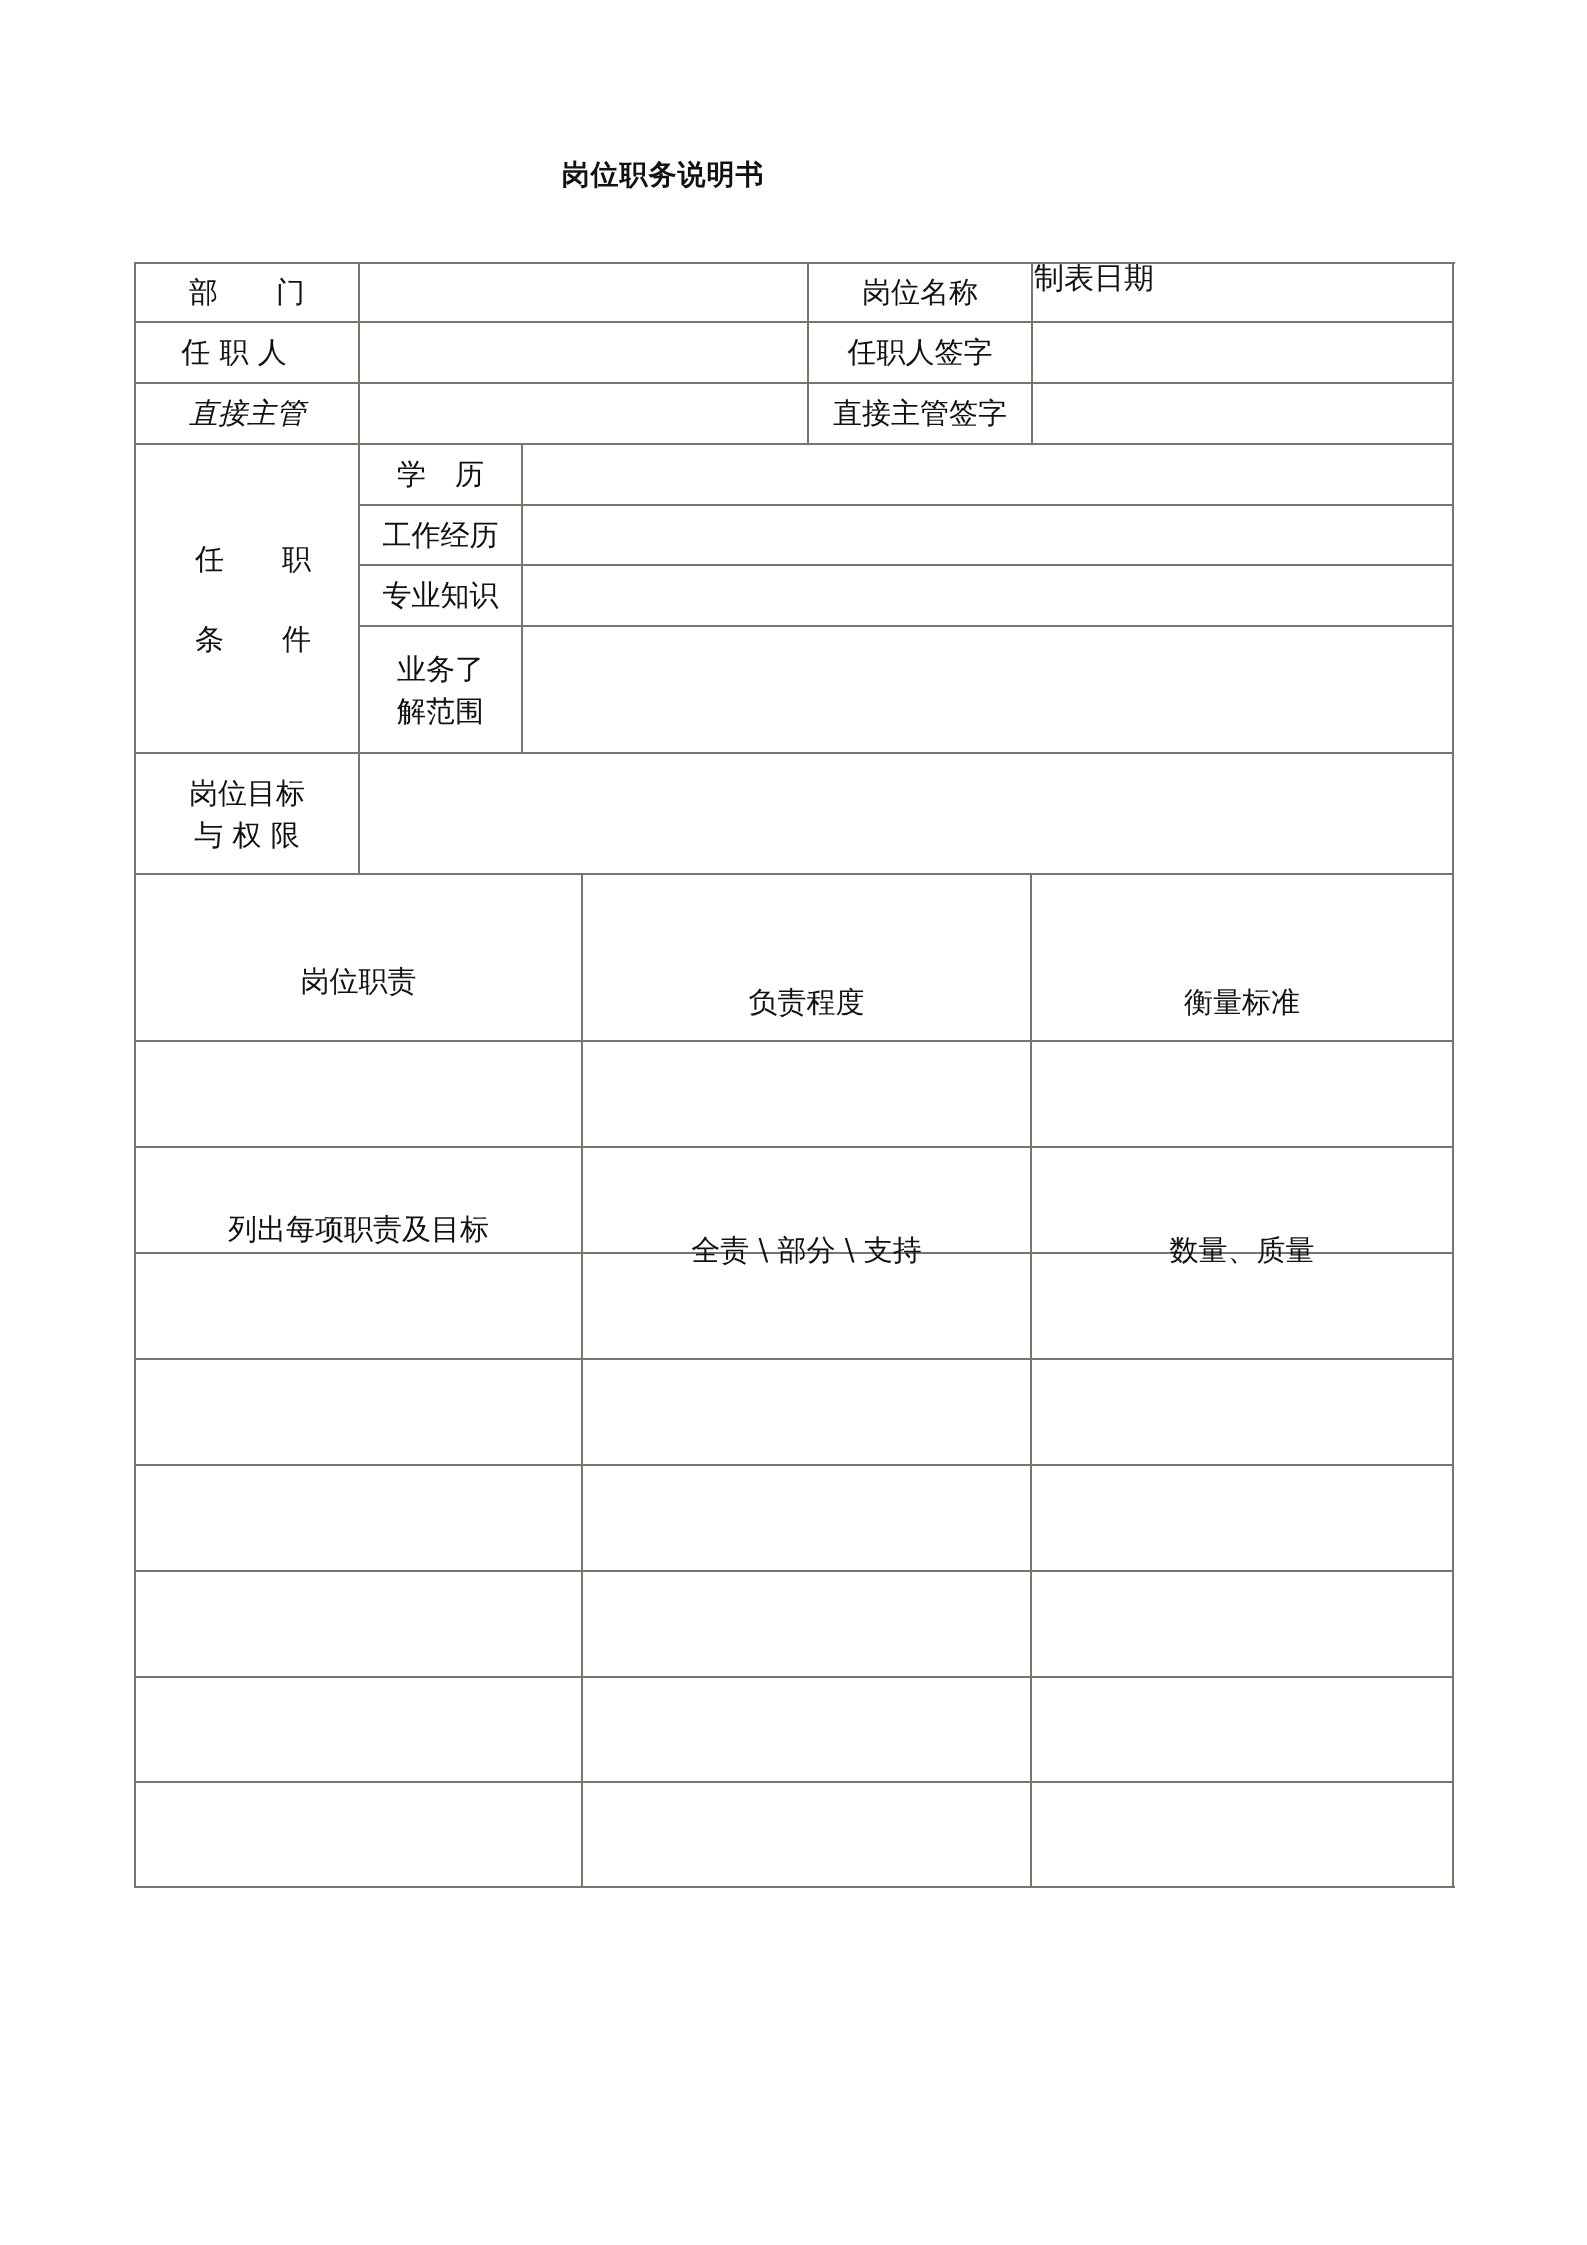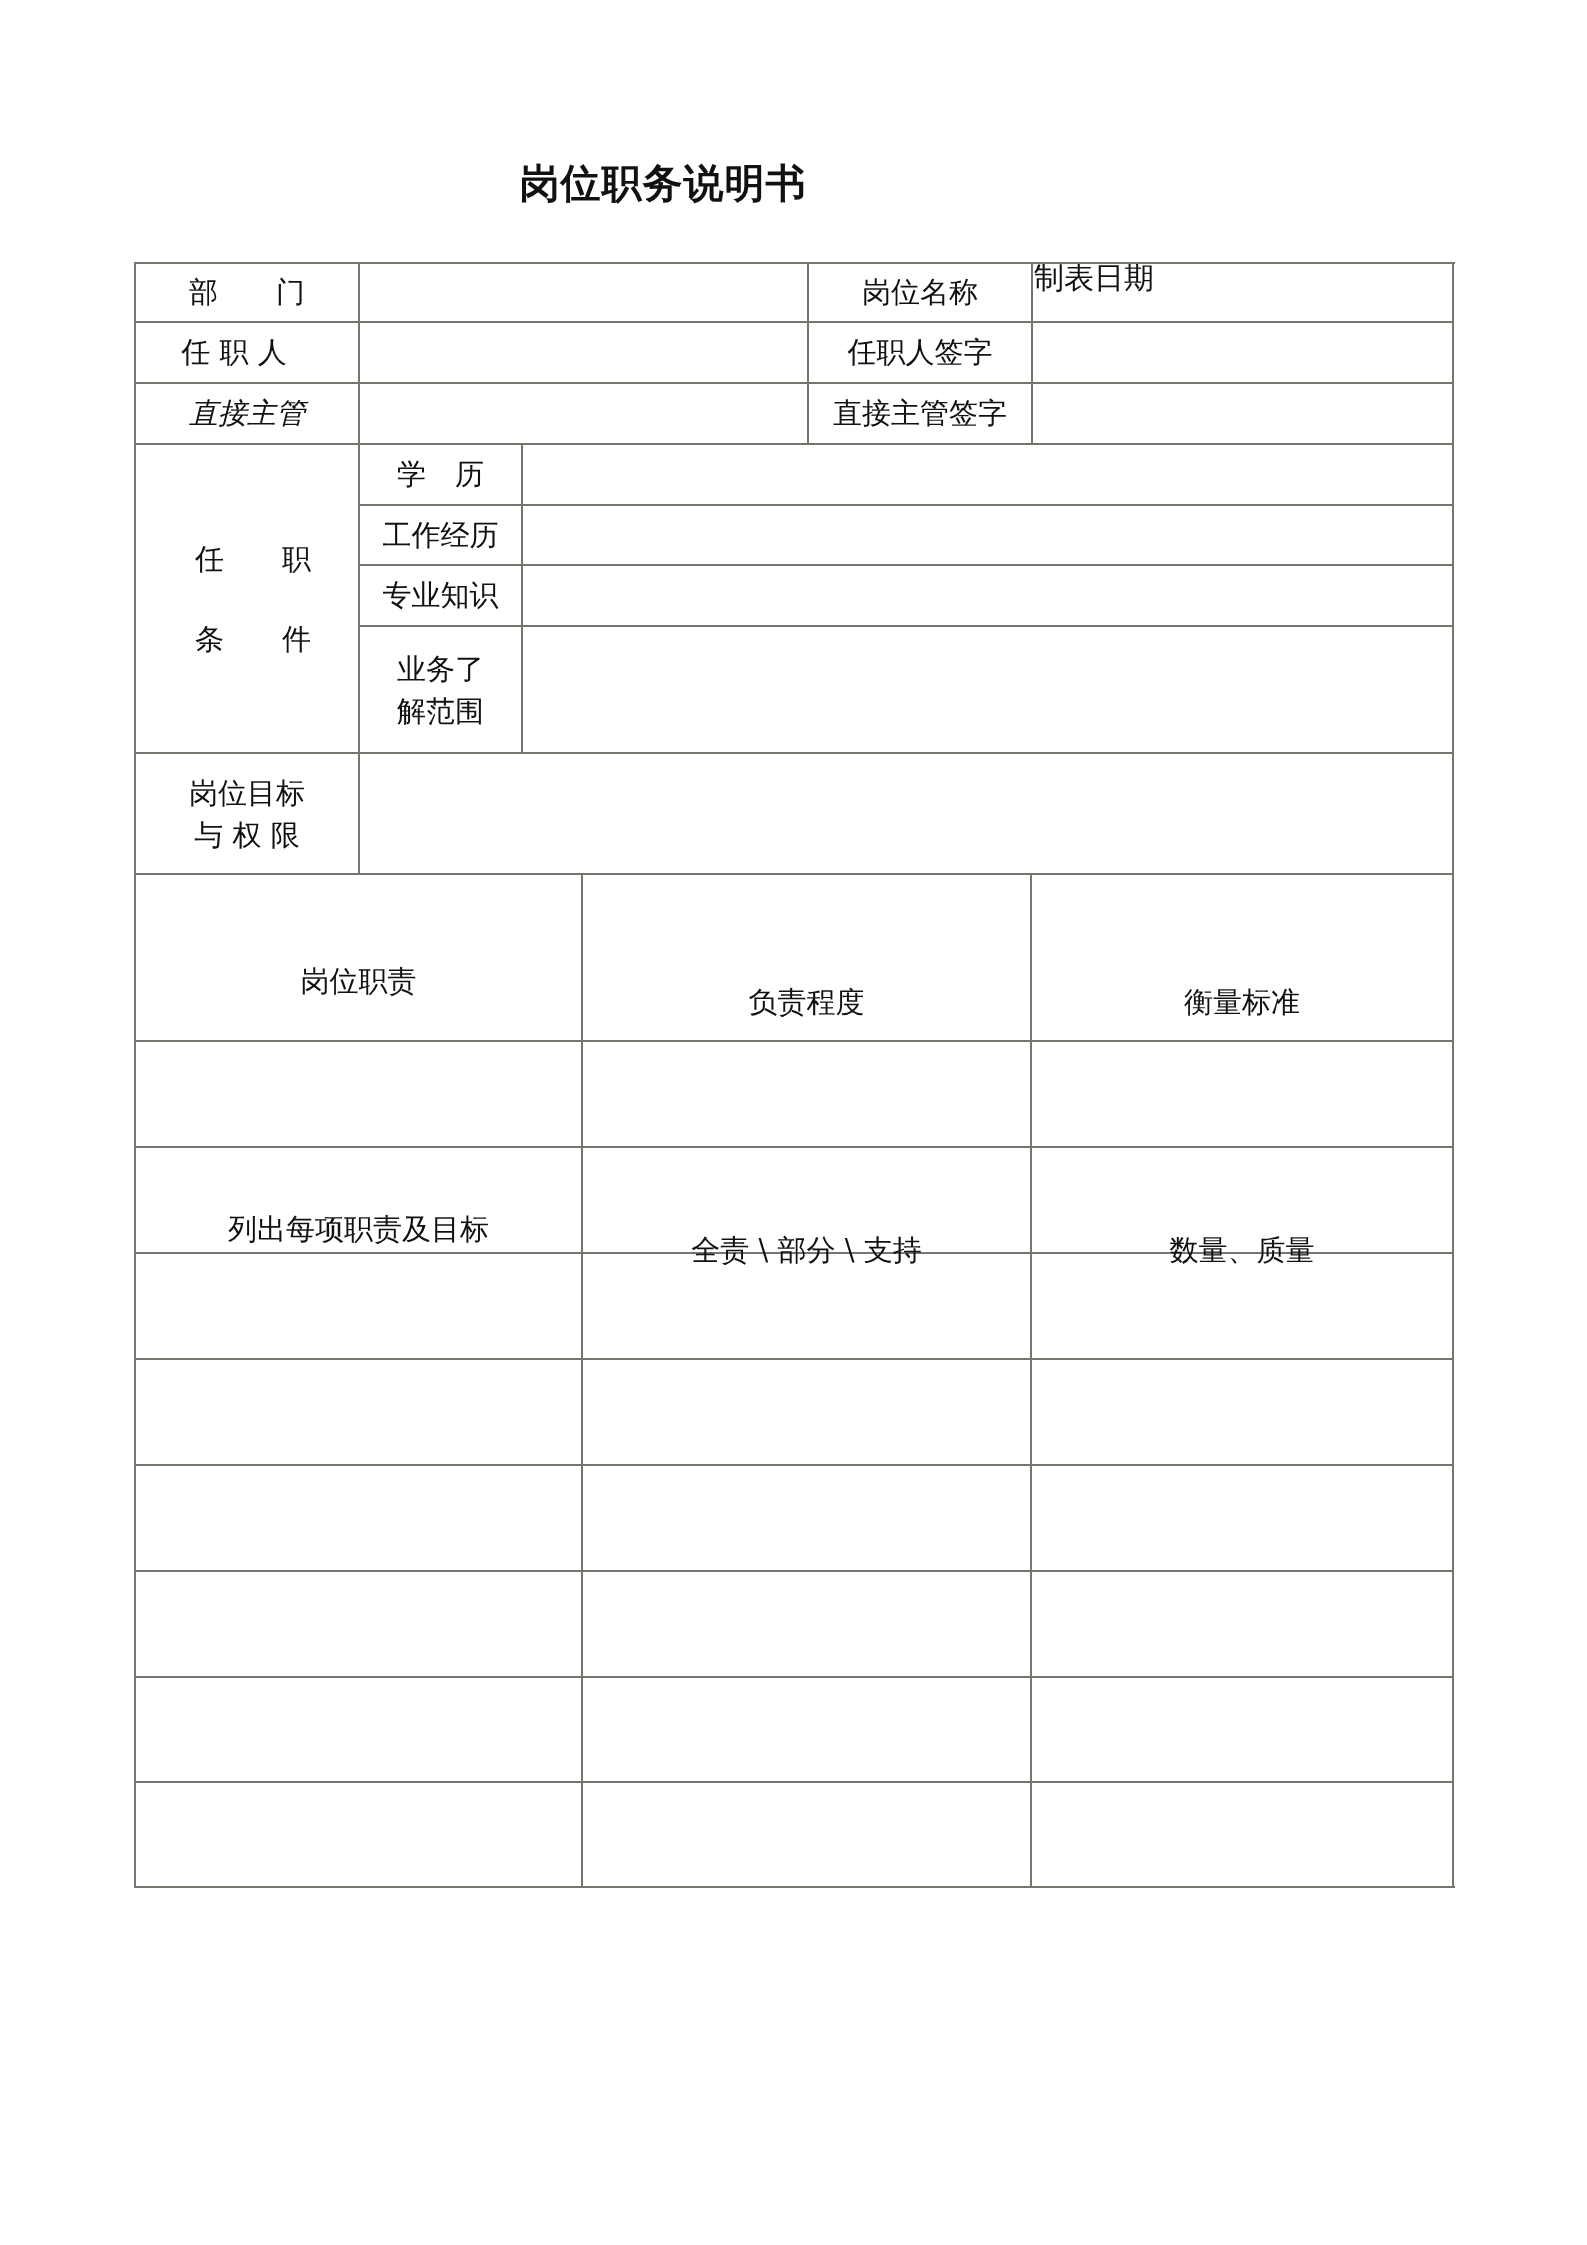--- a/index.html
+++ b/index.html
@@ -1,19 +1,19 @@
 <!DOCTYPE html>
 <html><head>
 <meta charset="utf-8">
 <style>
   html, body { margin:0; padding:0; }
   body { width:1587px; height:2245px; background:#ffffff; position:relative; overflow:hidden;
          font-family: "DejaVu Serif", "Liberation Serif", serif; color:#111; }
   .abs { position:absolute; }
-  .title { left:0; width:1326px; top:156px; text-align:center; font-size:40px; font-weight:bold; letter-spacing:1px; }
+  .title { left:0; width:1326px; top:156px; text-align:center; font-size:28px; font-weight:bold; letter-spacing:1px; }
   .date { left:1034px; top:258px; font-size:30px; }
   .hl { position:absolute; height:2px; background:#76766f; }
   .vl { position:absolute; width:2px; background:#76766f; }
   .cell { position:absolute; display:flex; align-items:center; justify-content:center; text-align:center;
           font-size:29px; line-height:1.4; box-sizing:border-box; }
   .field { position:absolute; box-sizing:border-box; }
   .spread { white-space:pre; }
   .col-head { position:absolute; text-align:center; font-size:29px; line-height:42px; white-space:pre; }
 </style>
 </head>

